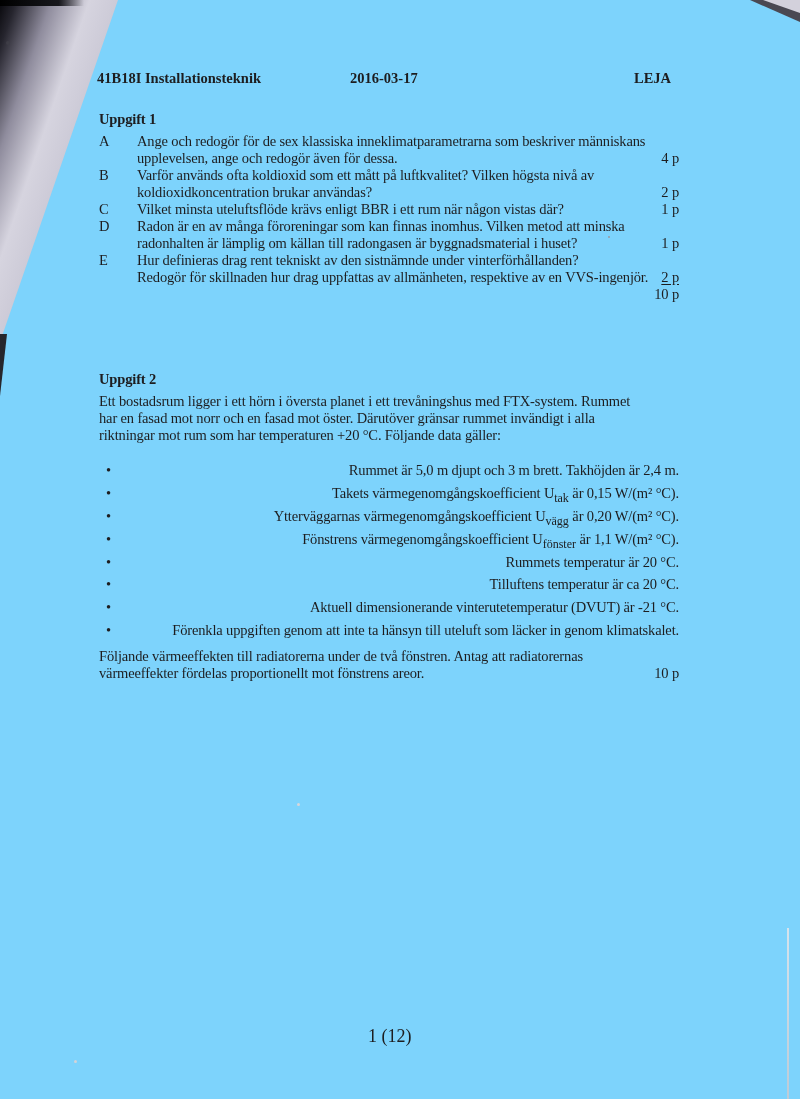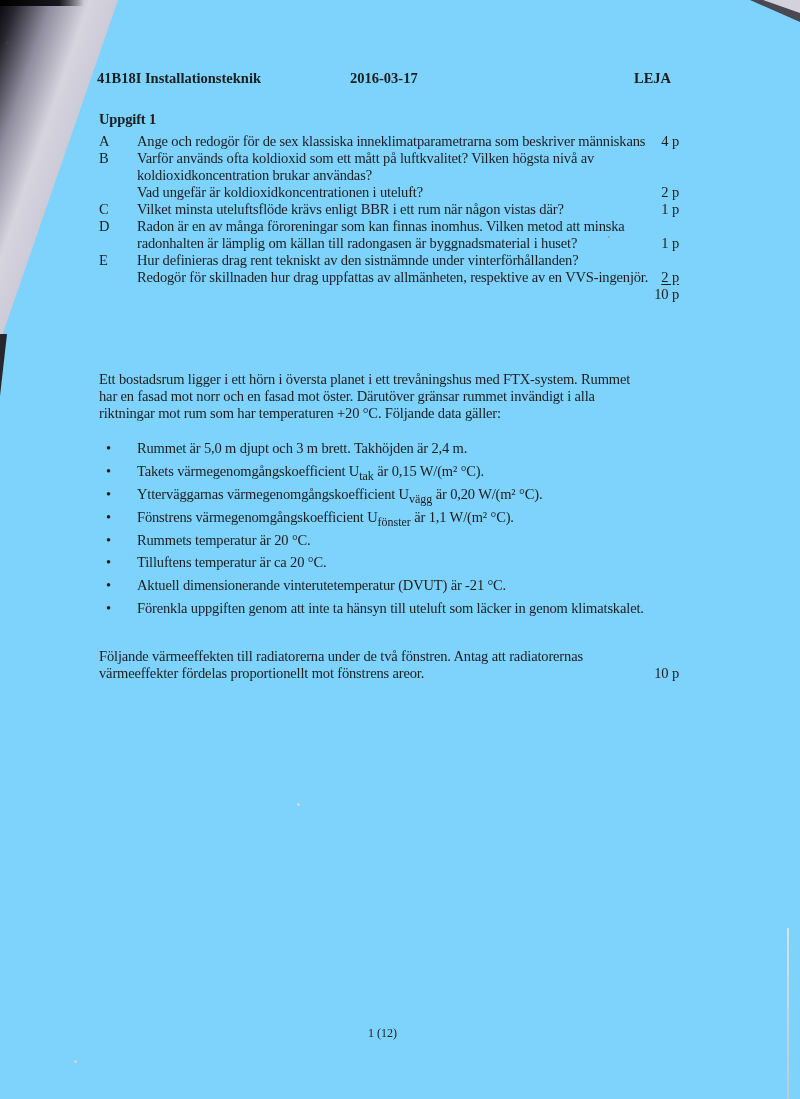--- a/index.html
+++ b/index.html
@@ -67,26 +67,26 @@
   .item .lines  { flex:1; }
   .ln { white-space:nowrap; }
   .pts { position:absolute; right:0; bottom:0; }
   .pts-underline { text-decoration:underline; text-underline-offset:2px; }
   .total-pts { text-align:right; }
 
   .bullets { margin-top:17px; line-height:18px; }
   .bullet { display:flex; }
   .b-marker { flex:0 0 38px; padding-left:7px; box-sizing:border-box; }
   .b-marker::before { content:"\2022"; }
-  .b-lines { flex:1; }
+  .b-lines { flex:1;text-align:right; }
   sub { font-size:12px; letter-spacing:0; }
 
   .task-block { position:relative; }
 
-  .footer { position:absolute; top:1026px; left:368px; font-size:12px; }
+  .footer { position:absolute; top:1026px; left:368px; font-size:18px; }
 </style>
 </head>
 <body>
 
 <div class="page">
 
   <div class="corner-tl"></div>
   <div class="edge-top-strip"></div>
   <div class="edge-left-strip"></div>
   <div class="corner-tr-dark"></div>
@@ -103,30 +103,30 @@
     <span class="author">LEJA</span>
   </div>
 
   <section class="sec sec-u1">
     <div class="sec-title">Uppgift 1</div>
 
     <div class="item">
       <div class="letter">A</div>
       <div class="lines">
         <div class="ln">Ange och redogör för de sex klassiska inneklimatparametrarna som beskriver människans</div>
+        <div class="ln">upplevelsen, ange och redogör även för dessa.</div>
       </div>
       <span class="pts">4 p</span>
     </div>
 
     <div class="item">
       <div class="letter">B</div>
       <div class="lines">
         <div class="ln">Varför används ofta koldioxid som ett mått på luftkvalitet? Vilken högsta nivå av</div>
         <div class="ln">koldioxidkoncentration brukar användas?</div>
-        <div class="ln">Vad ungefär är koldioxidkoncentrationen i uteluft?</div>
       </div>
       <span class="pts">2 p</span>
     </div>
 
     <div class="item">
       <div class="letter">C</div>
       <div class="lines">
         <div class="ln">Vilket minsta uteluftsflöde krävs enligt BBR i ett rum när någon vistas där?</div>
       </div>
       <span class="pts">1 p</span>
@@ -147,20 +147,21 @@
         <div class="ln">Hur definieras drag rent tekniskt av den sistnämnde under vinterförhållanden?</div>
         <div class="ln">Redogör för skillnaden hur drag uppfattas av allmänheten, respektive av en VVS-ingenjör.</div>
       </div>
       <span class="pts pts-underline">2 p</span>
     </div>
 
     <div class="total-pts">10 p</div>
   </section>
 
   <section class="sec sec-u2">
+    <div class="sec-title">Uppgift 2</div>
     <div class="ln">Ett bostadsrum ligger i ett hörn i översta planet i ett trevåningshus med FTX-system. Rummet</div>
     <div class="ln">har en fasad mot norr och en fasad mot öster. Därutöver gränsar rummet invändigt i alla</div>
     <div class="ln">riktningar mot rum som har temperaturen +20 °C. Följande data gäller:</div>
 
     <div class="bullets">
 
       <div class="bullet">
         <span class="b-marker"></span>
         <div class="b-lines">
             <div class="ln"><span>Rummet är 5,0 m djupt och 3 m brett. Takhöjden är 2,4 m.</span><sub></sub><span></span></div>

